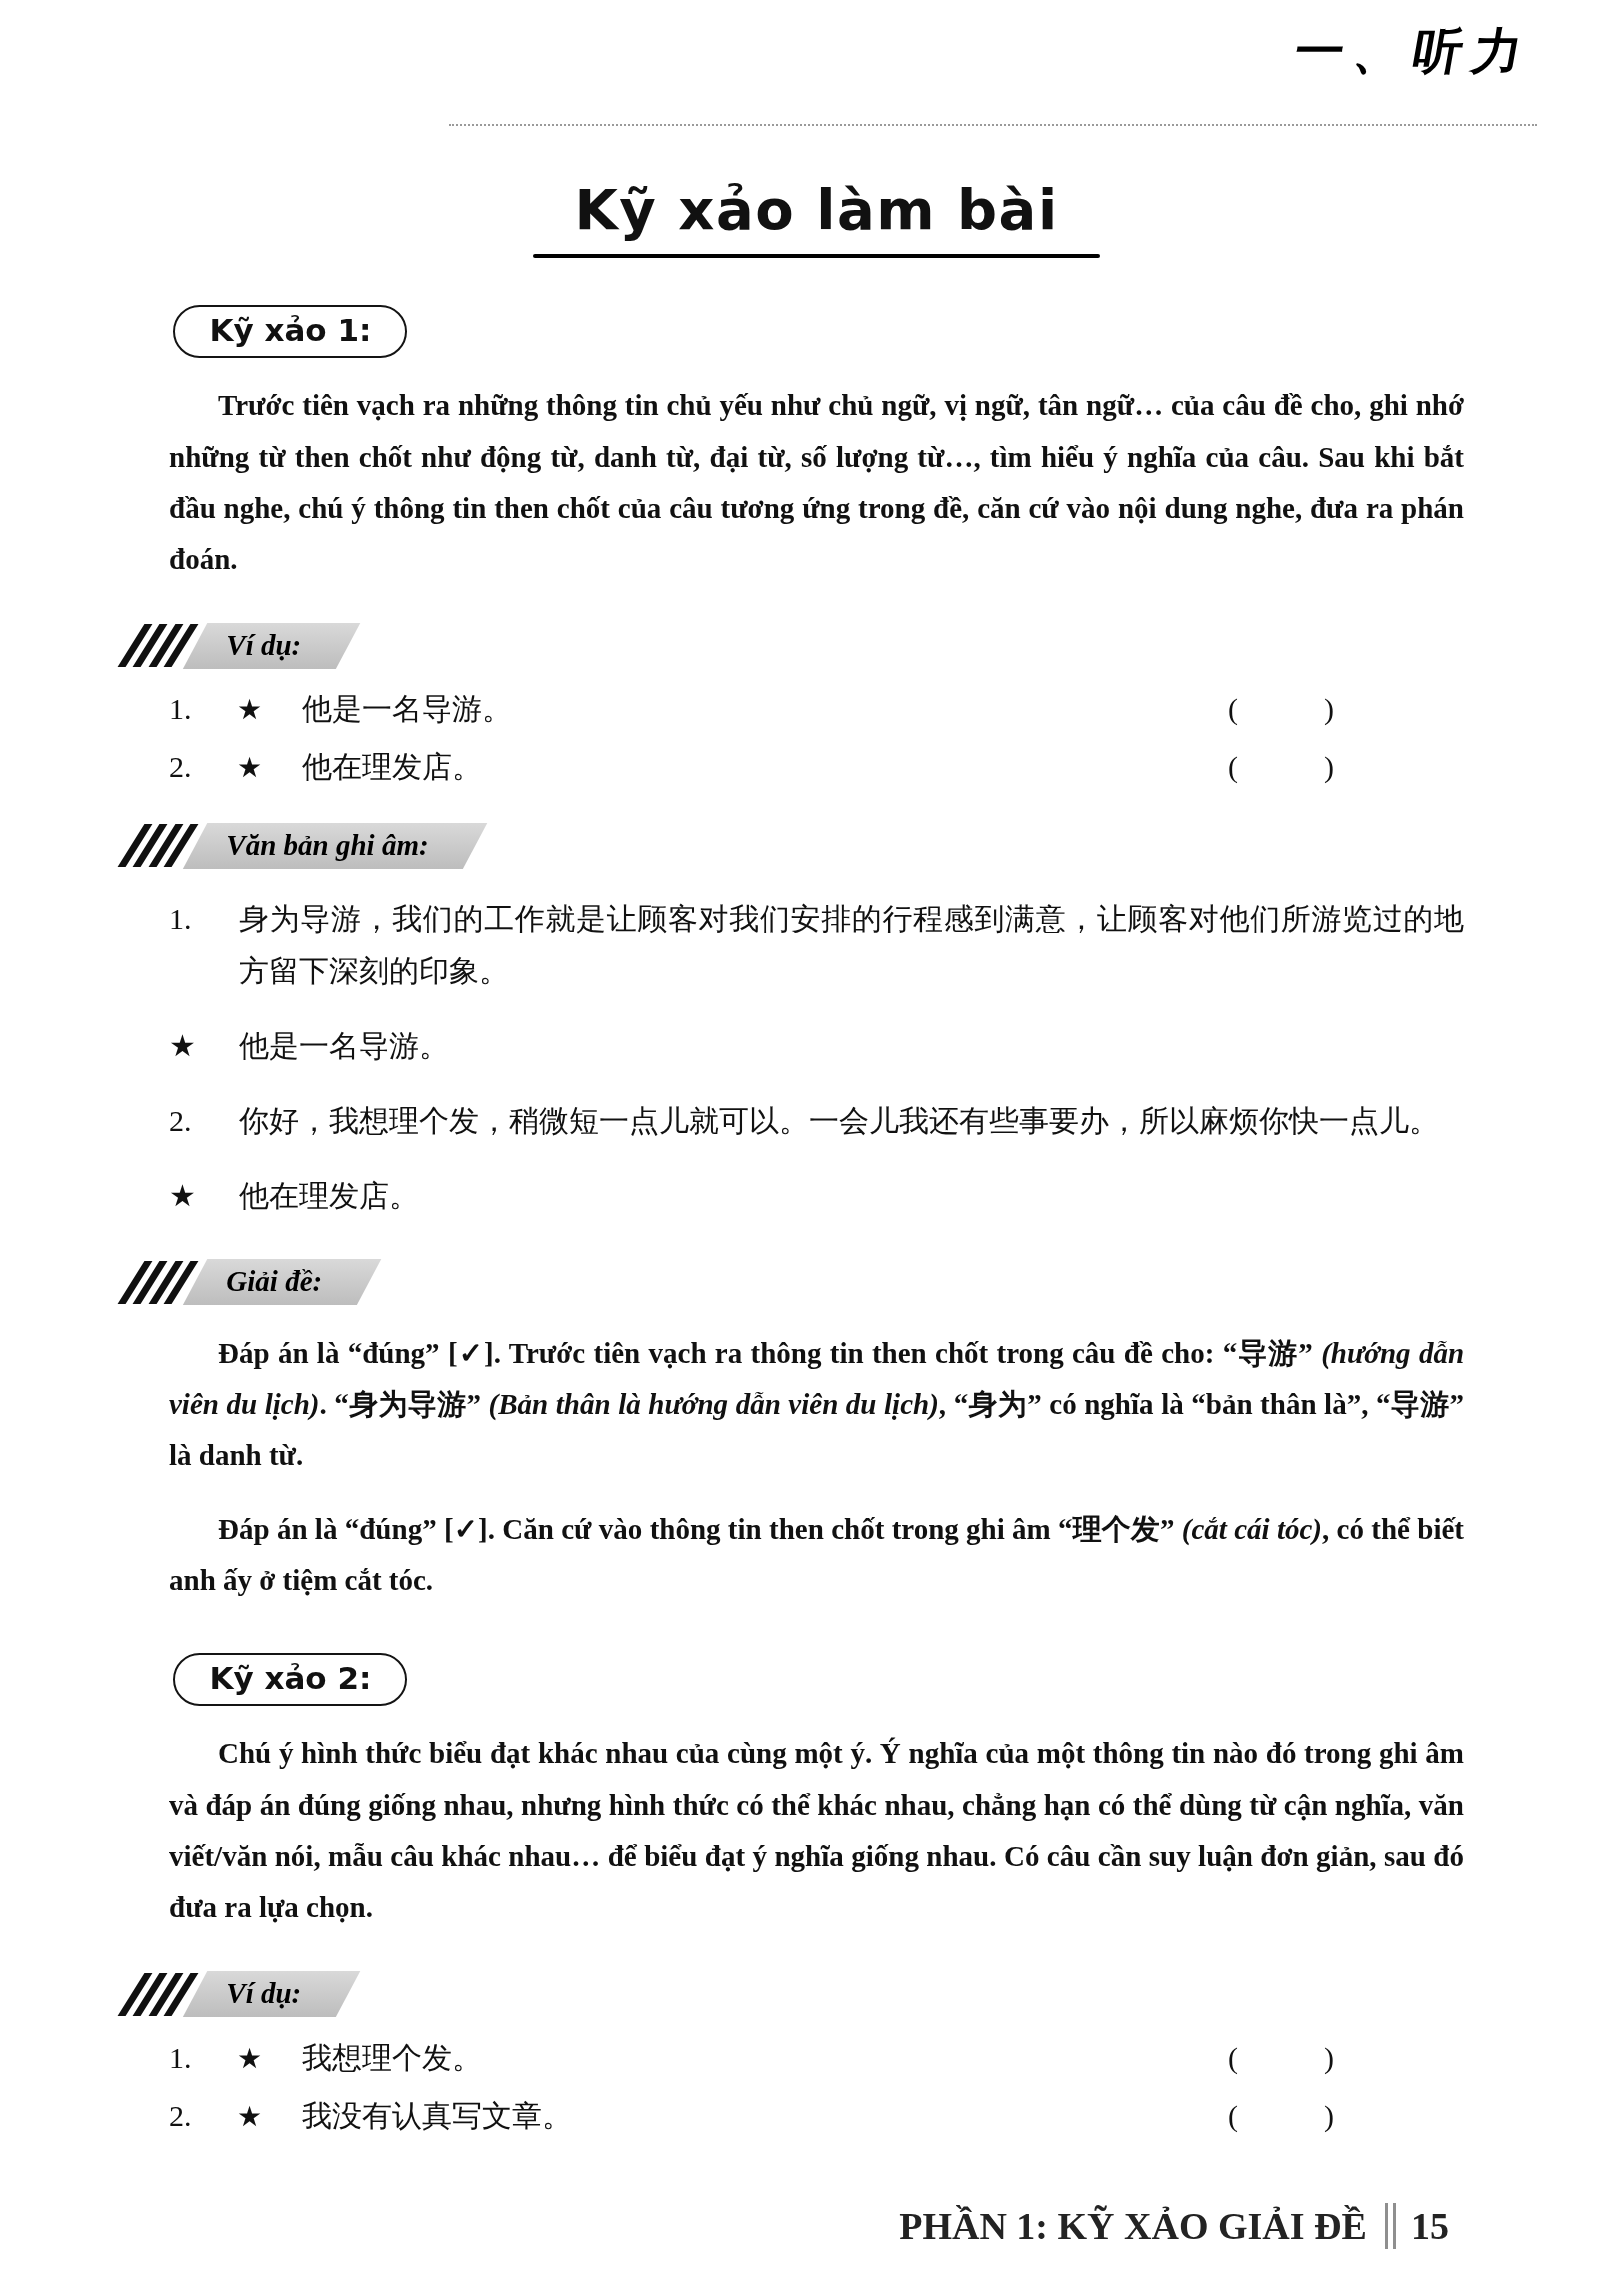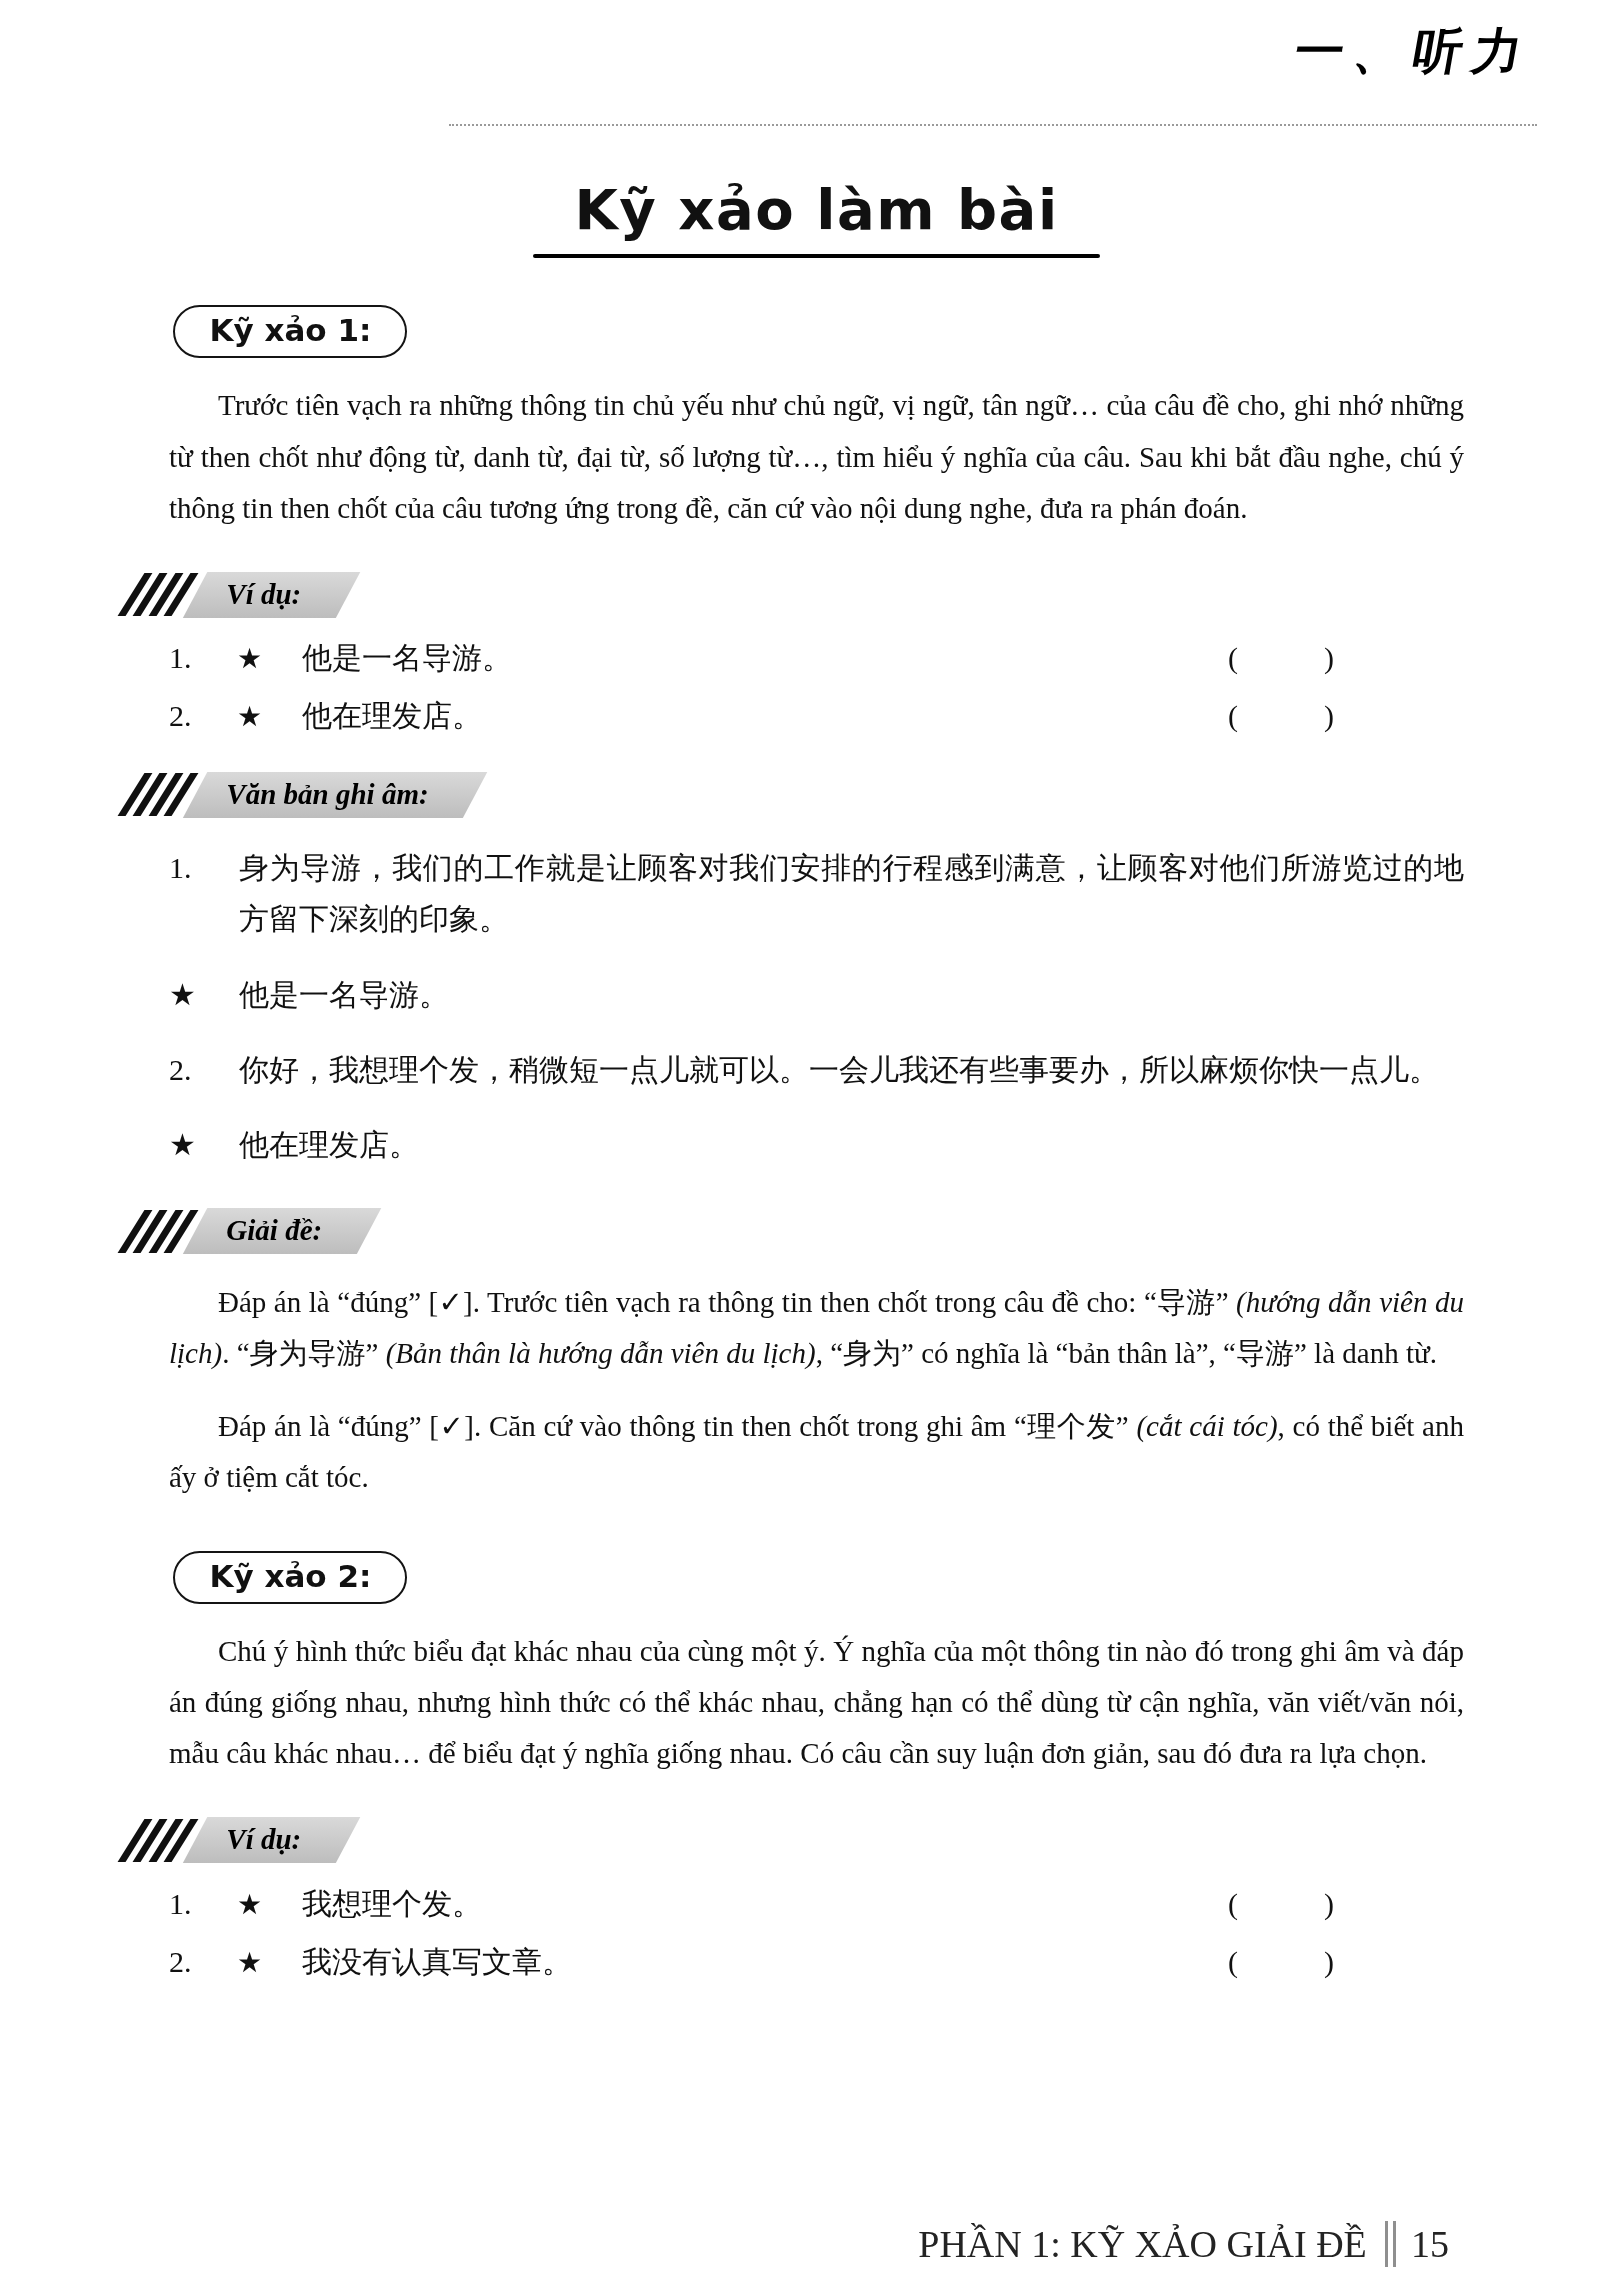--- a/index.html
+++ b/index.html
@@ -68,20 +68,21 @@
     line-height: 1.1;
   }
 
   
   .para {
     margin: 22px 0 0;
     font-size: 29px;
     line-height: 1.77;
     text-align: justify;
     text-indent: 49px;
+    font-weight: bold;
   }
   .seg-it { font-style: italic; }
   .seg-cn { font-family: "Liberation Serif", serif; }
 
   
   .sec-header {
     display: flex;
     align-items: center;
     margin: 37px 0 0 -38px;
     height: 47px;
@@ -131,25 +132,25 @@
     margin-top: 23.6px;
     font-size: 30px;
     line-height: 1.72;
   }
   .tr-marker { width: 70px; flex: none; }
   .tr-text { flex: 1; text-align: justify; }
 
   
   .footer {
     position: absolute;
-    bottom: 28px;
+    bottom: 46px;
     right: 151px;
     display: flex;
     align-items: center;
-    font-weight: 400;
+    font-weight: 700;
     font-size: 38px;
     color: #232323;
   }
   .footer-bars {
     width: 11.8px;
     height: 46px;
     border-left: 3.7px solid #8f8f8f;
     border-right: 3.7px solid #8f8f8f;
     margin: 0 14.7px 0 17.7px;
   }

